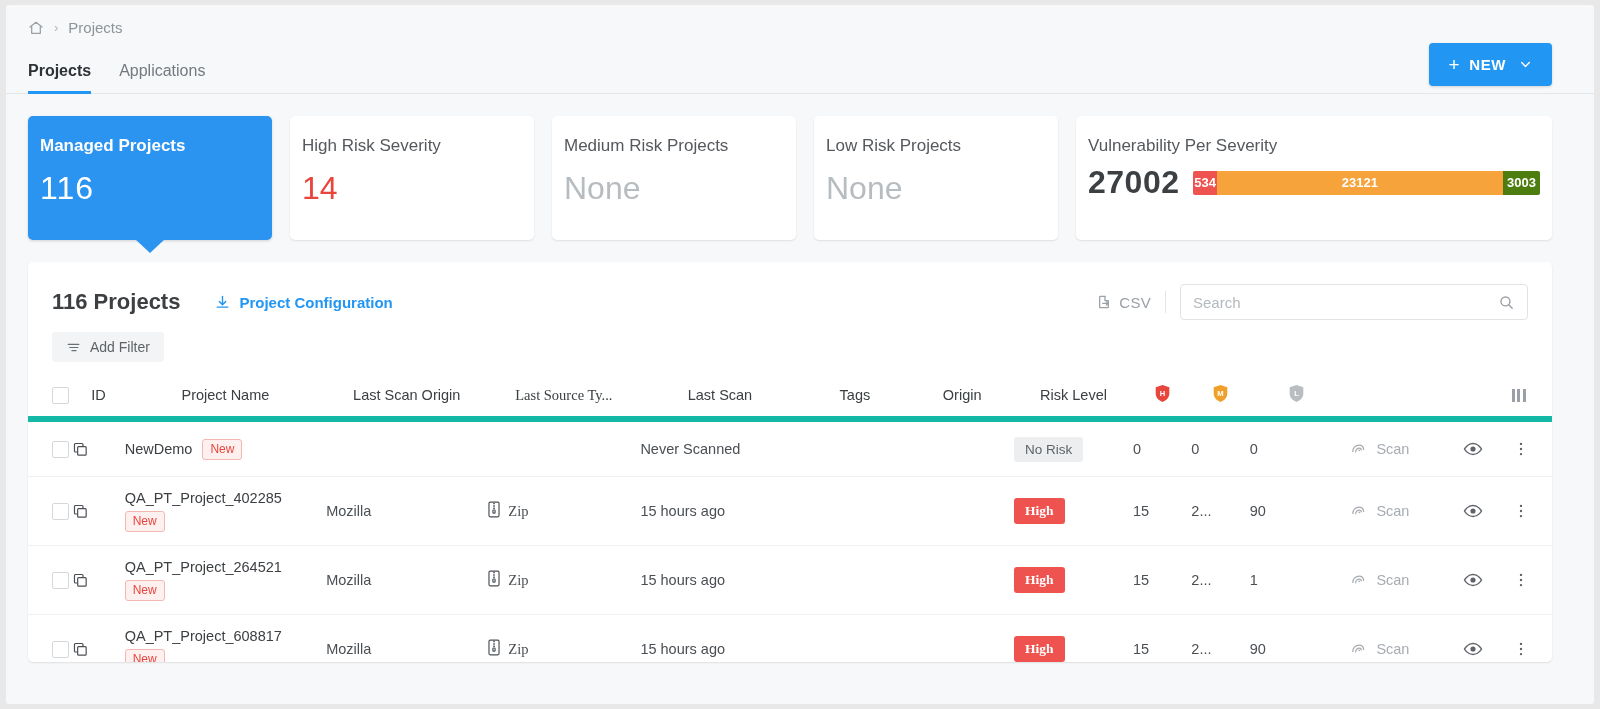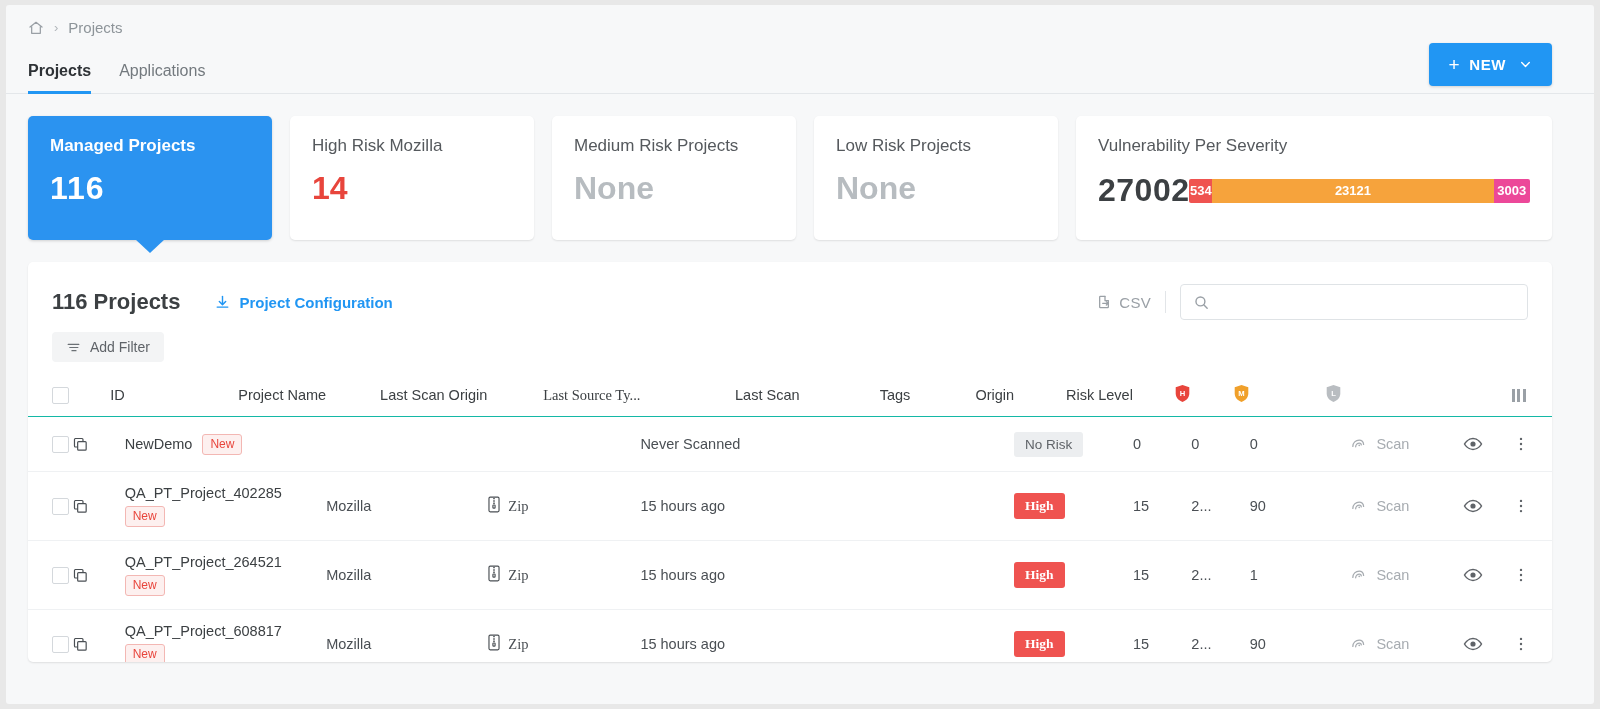--- a/index.html
+++ b/index.html
@@ -62,46 +62,46 @@
   .tab.active { color: #2e3236; font-weight: 700; border-bottom-color: #2196f3; }
 
   
   .cards {
     display: flex; gap: 18px;
     padding: 22px 42px 0 22px;
     align-items: flex-start;
   }
   .card {
     background: #fff; border-radius: 5px;
-    height: 124px; padding: 20px 22px;
+    height: 124px; padding: 20px 12px;
     box-shadow: 0 1px 2px rgba(0,0,0,.10);
     position: relative;
   }
   .card.sel {
     background: #2b93f0; box-shadow: 0 1px 3px rgba(0,0,0,.16);
   }
   .card.sel:after {
     content: ""; position: absolute;
     left: 50%; bottom: -13px; transform: translateX(-50%);
     width: 0; height: 0;
     border-left: 15px solid transparent;
     border-right: 15px solid transparent;
     border-top: 14px solid #2b93f0;
   }
   .c-w1 { width: 244px; }
   .c-w2 { width: 244px; }
   .c-w5 { flex: 1; min-width: 470px; }
   .card-label { font-size: 17px; color: #55595d; }
   .card.sel .card-label { color: #fff; font-weight: 700; }
-  .card-value { font-size: 32px; font-weight: 700; margin-top: 14px; color: #3c4043; }
+  .card-value { font-size: 32px; font-weight: 400; margin-top: 14px; color: #3c4043; }
   .card.sel .card-value { color: #fff; letter-spacing: 1px; }
   .card-value.red { color: #e8453c; }
   .card-value.none { color: #b7bcc0; }
 
-  .vps-row { display: flex; align-items: center; margin-top: 16px; }
+  .vps-row { display: flex; align-items: center; margin-top: 8px; gap: 14px; }
   .vps-total { font-size: 32px; font-weight: 700; color: #3c4043; letter-spacing: .5px; }
   .vps-bar { display: flex; height: 24px; flex: 1; border-radius: 2px; overflow: hidden; }
   .seg { display: flex; align-items: center; justify-content: center;
          color: #fff; font-size: 13px; font-weight: 600; }
 
   
   .panel {
     margin: 22px 42px 0 22px;
     background: #fff; border-radius: 5px;
     box-shadow: 0 1px 2px rgba(0,0,0,.10);
@@ -144,22 +144,22 @@
   .add-filter {
     display: inline-flex; align-items: center; gap: 9px;
     background: #f3f4f5; border-radius: 4px;
     height: 30px; padding: 0 14px;
     font-size: 14px; color: #5f6368; cursor: pointer;
   }
 
   
   table { width: 100%; border-collapse: collapse; margin-top: 12px; }
   thead th {
-    text-align: right; font-size: 14.5px; font-weight: 400; color: #3c4043;
-    padding: 10px 0 10px 0; border-bottom: 1px solid #14b8a6;
+    text-align: center; font-size: 14.5px; font-weight: 400; color: #3c4043;
+    padding: 10px 0 10px 0; border-bottom: 6px solid #14b8a6;
     white-space: nowrap;
   }
   tbody td {
     padding: 13px 0; border-bottom: 1px solid #eff1f3;
     font-size: 14.5px; color: #4a4f54; vertical-align: middle;
   }
   .col-chk   { width: 44px; padding-left: 24px !important; }
   .col-id    { width: 52px; }
   .col-name  { width: 200px; }
   .col-origin{ width: 160px; }
@@ -239,42 +239,42 @@
   </div>
 
   <div class="cards">
 
     <div class="card sel c-w1">
       <div class="card-label">Managed Projects</div>
       <div class="card-value">116</div>
     </div>
 
     <div class="card c-w2">
-      <div class="card-label">High Risk Mozilla</div>
+      <div class="card-label">High Risk Severity</div>
       <div class="card-value red">14</div>
     </div>
 
     <div class="card c-w2">
       <div class="card-label">Medium Risk Projects</div>
       <div class="card-value none">None</div>
     </div>
 
     <div class="card c-w2">
       <div class="card-label">Low Risk Projects</div>
       <div class="card-value none">None</div>
     </div>
 
     <div class="card c-w5">
       <div class="card-label">Vulnerability Per Severity</div>
       <div class="vps-row">
         <div class="vps-total">27002</div>
         <div class="vps-bar" id="vps-bar">
             <div class="seg" style="background: rgb(239, 83, 80); width: 7%;">534</div>
             <div class="seg" style="background: rgb(246, 163, 60); width: 85.627%;">23121</div>
-            <div class="seg" style="background: #ec4899; width: 11.1214%; text-align: right;">3003</div>
+            <div class="seg" style="background: #4d7c0f; width: 11.1214%; text-align: right;">3003</div>
           </div>
       </div>
     </div>
   </div>
 
   <div class="panel">
 
     <div class="panel-head">
       <div class="proj-count">116 Projects</div>
       <div class="proj-config">
@@ -290,20 +290,21 @@
         <div class="csv-btn">
           <svg width="16" height="16" viewBox="0 0 24 24" fill="none" stroke="#9aa0a6" stroke-width="1.9" stroke-linecap="round" stroke-linejoin="round">
             <path d="M13.5 3.5H6.5a1 1 0 0 0-1 1v15a1 1 0 0 0 1 1h11a1 1 0 0 0 1-1v-9"></path>
             <path d="M13.5 3.5v6.5h5"></path>
               <path d="M10 14h8"></path>
               <path d="M15.5 11.5 18.5 14l-3 2.5"></path>
           </svg>
           <span>CSV</span>
         </div>
         <div class="search-wrap">
+          <input class="search-input" type="text" placeholder="Search" style="">
           <svg width="17" height="17" viewBox="0 0 24 24" fill="none" stroke="#9aa0a6" stroke-width="2" stroke-linecap="round">
             <circle cx="10.5" cy="10.5" r="6.3"></circle>
               <path d="M15.2 15.2 20 20"></path>
           </svg>
         </div>
       </div>
     </div>
 
     <div class="filter-row">
       <div class="add-filter">

